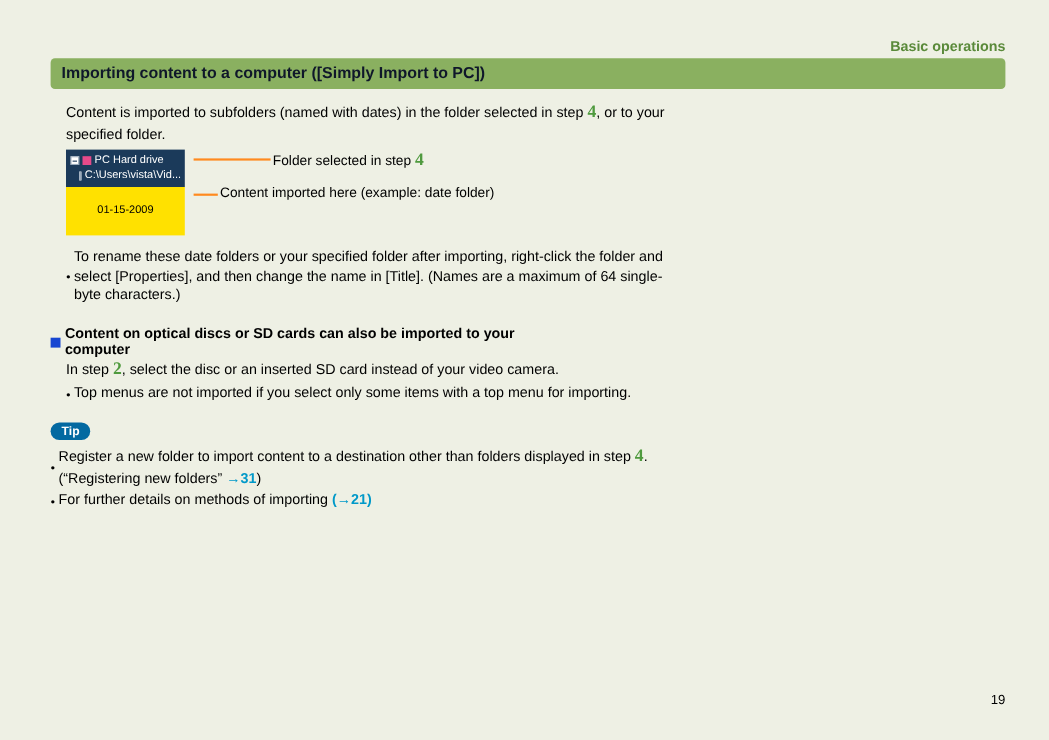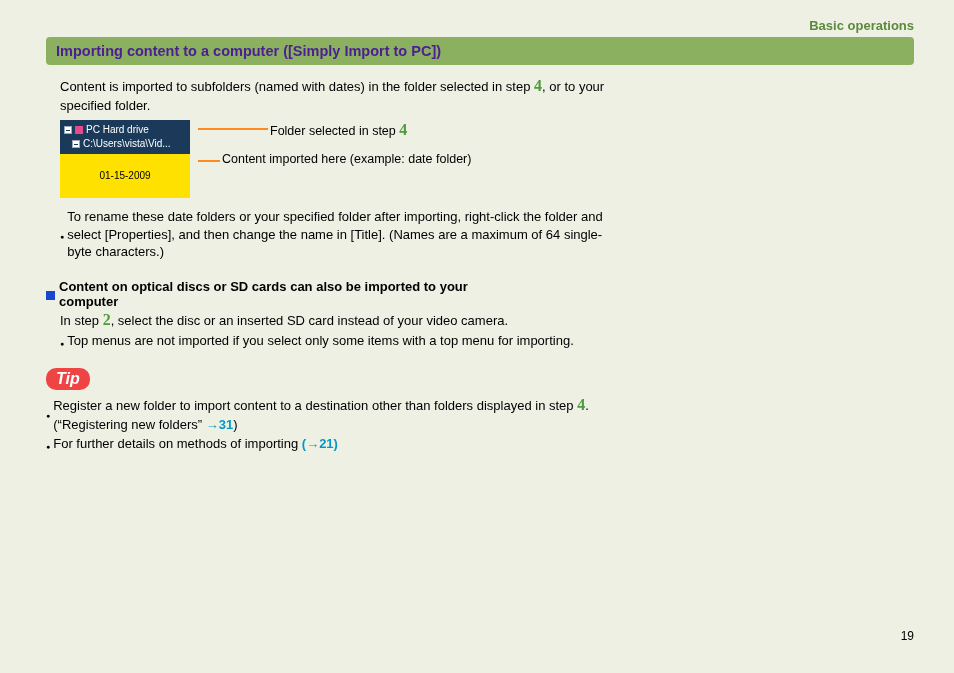--- a/index.html
+++ b/index.html
@@ -17,24 +17,25 @@
   .page {
     padding: 18px 40px 0 46px;
     box-sizing: border-box;
   }
   .header-right {
     text-align: right;
     color: #5a8a3a;
     font-weight: bold;
     font-size: 13px;
     margin-bottom: 4px;
+    margin-top: 16px;
   }
   .title-bar {
     background: #8ab060;
-    color: #4c1d95;
+    color: #0f172a;
     font-weight: bold;
     font-size: 14.5px;
     padding: 6px 10px;
     border-radius: 4px;
     margin-bottom: 10px;
   }
   .content-col {
     width: 560px;
   }
   .sec-head {
@@ -65,21 +66,21 @@
     font-family: "Times New Roman", serif;
   }
   
   .shot-wrap {
     display: flex;
     align-items: flex-start;
     margin-top: 6px;
     margin-left: 14px;
   }
   .shot {
-    width: 130px;
+    width: 108px;
     box-sizing: border-box;
     font-size: 10px;
     line-height: 1.2;
   }
   .shot-top {
     background: #1b3a5a;
     color: #fff;
     padding: 4px 4px;
   }
   .shot-top .row1, .shot-top .row2 {
@@ -139,29 +140,28 @@
     margin-bottom: 2px;
   }
   .bullet::before {
     content: "\25CF";
     font-size: 7px;
     margin-right: 3px;
     margin-top: 5px;
   }
   .tip-pill {
     display: inline-block;
-    background: #ef4444;
+    background: #0369a1;
     color: #fff;
     font-weight: bold;
-    font-size: 16px;
+    font-size: 11px;
     padding: 2px 10px;
     border-radius: 10px;
     margin-top: 16px;
     margin-bottom: 4px;
-    font-style: italic;
   }
   .link-cyan {
     color: #0099c9;
     font-weight: bold;
   }
   .page-num {
     position: absolute;
     right: 40px;
     bottom: 30px;
     font-size: 12px;

